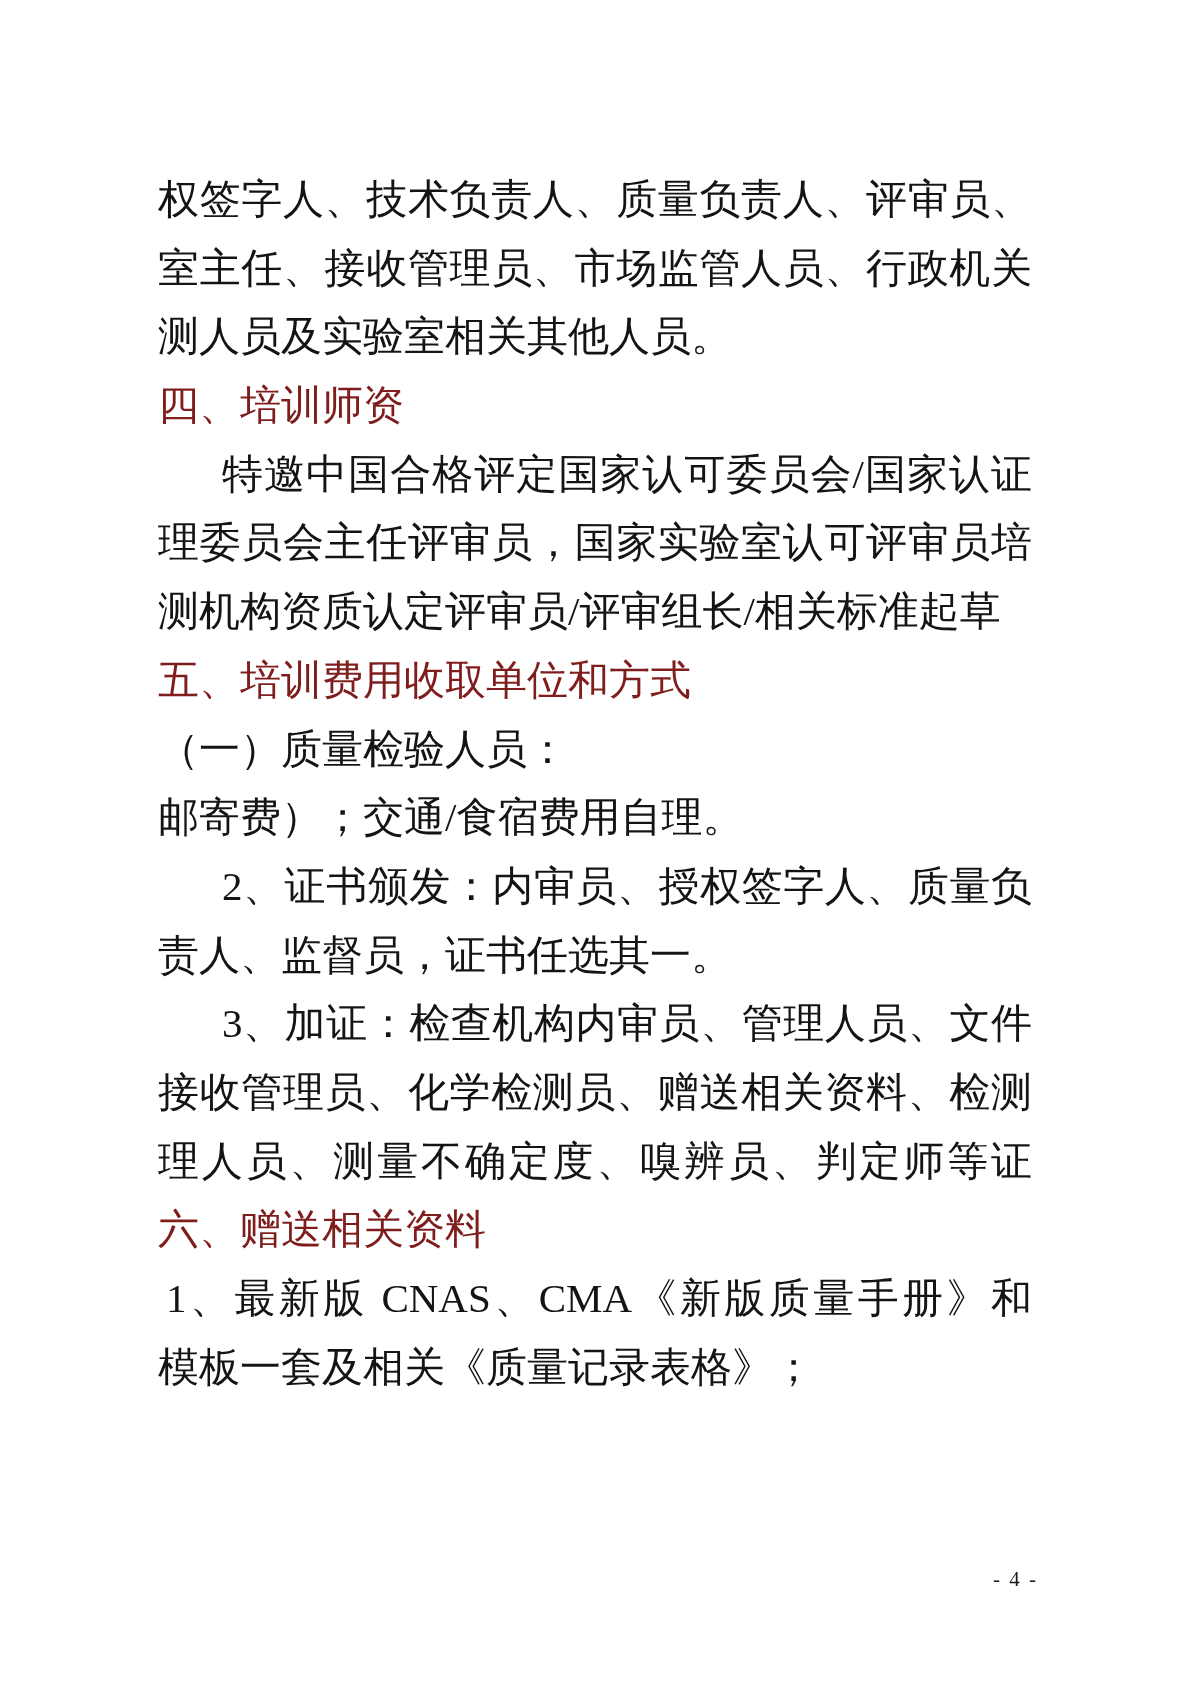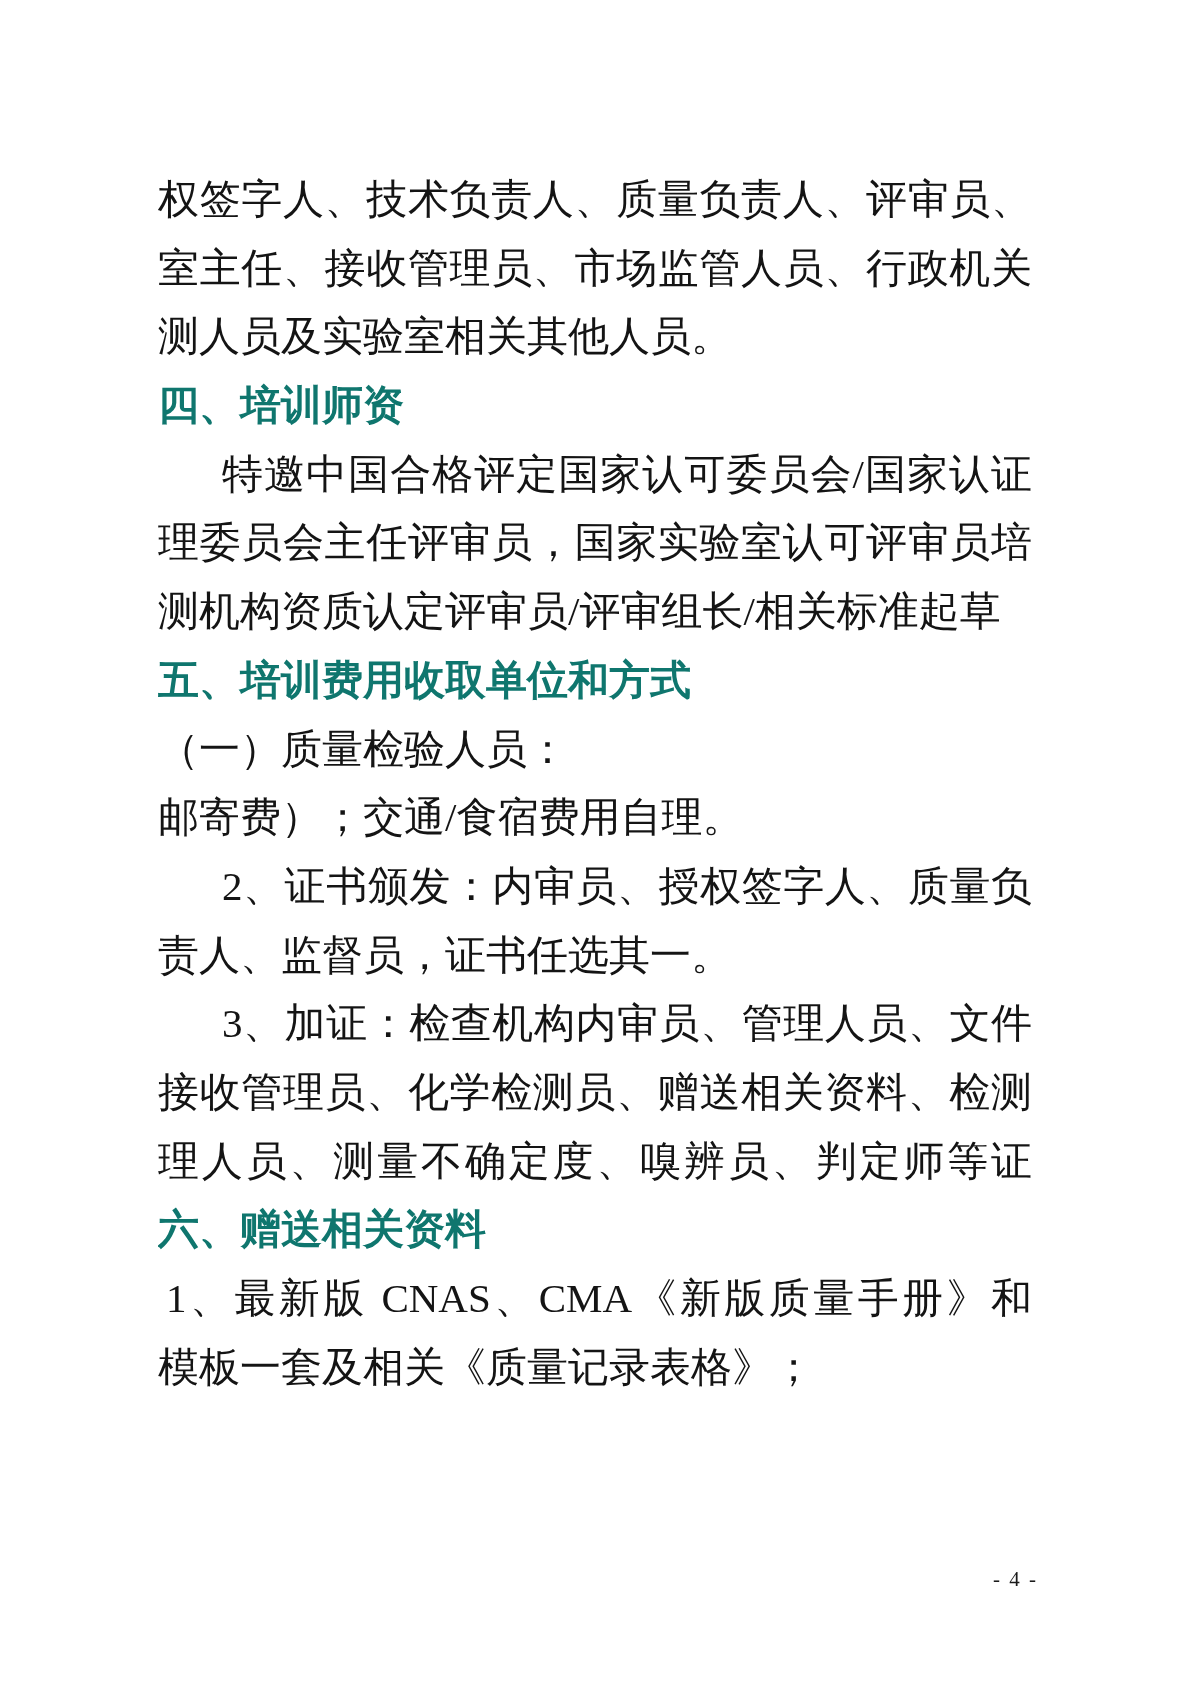--- a/index.html
+++ b/index.html
@@ -30,22 +30,22 @@
     text-align: left;
     white-space: pre-wrap;
     overflow: hidden;
   }
   .line.j {
     text-align: justify;
     text-align-last: justify;
     text-justify: inter-character;
   }
   .line.b {
-    font-weight: 700;
-    color: #0f766e;
+    font-weight: 400;
+    color: #7f1d1d;
   }
   .page-number {
     position: absolute;
     left: 158px;
     top: 1566px;
     width: 880px;
     text-align: right;
     font-size: 21px;
     line-height: 26px;
     color: #1a1a1a;

